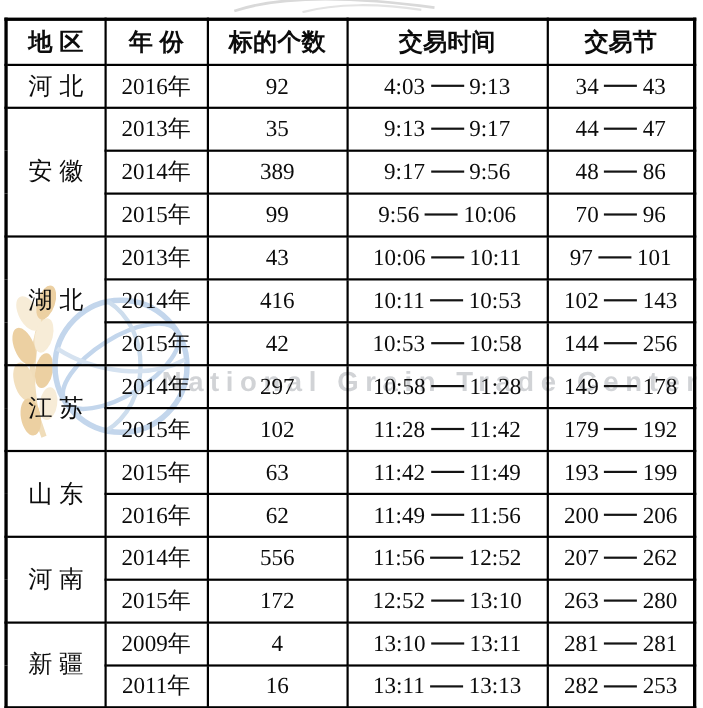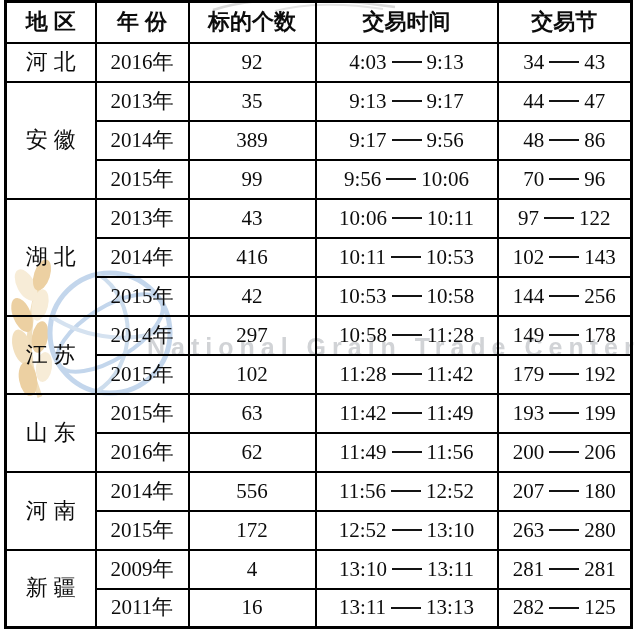--- a/index.html
+++ b/index.html
@@ -20,21 +20,21 @@
     letter-spacing:7px;white-space:nowrap;
     color:#b5c9e1;opacity:0.95;
   }
   #wm-en{
     position:absolute;left:147px;top:333px;width:492px;
     font-family:"Liberation Sans","DejaVu Sans",sans-serif;
     font-size:25px;font-weight:bold;letter-spacing:6px;white-space:nowrap;
     color:#d1d3d6;
   }
   
-  #table-wrap{position:absolute;left:4px;top:0;z-index:2;}
+  #table-wrap{position:absolute;left:4px;top:16px;z-index:2;}
   table{
     border-collapse:collapse;
     table-layout:fixed;
     width:626px;
     background:transparent;
   }
   th,td{
     border:2px solid #000;
     text-align:center;vertical-align:middle;
     padding:0;color:#0c0c0c;
@@ -133,21 +133,21 @@
             <td>2015年</td>
             <td>99</td>
             <td><span>9:56</span><span class="dash"></span><span>10:06</span></td>
             <td><span>70</span><span class="dash"></span><span>96</span></td>
           </tr>
           <tr>
             <td class="region-cell sp" rowspan="3">湖北</td>
             <td>2013年</td>
             <td>43</td>
             <td><span>10:06</span><span class="dash"></span><span>10:11</span></td>
-            <td><span>97</span><span class="dash"></span><span>122</span></td>
+            <td><span>97</span><span class="dash"></span><span>101</span></td>
           </tr>
           <tr>
             <td>2014年</td>
             <td>416</td>
             <td><span>10:11</span><span class="dash"></span><span>10:53</span></td>
             <td><span>102</span><span class="dash"></span><span>143</span></td>
           </tr>
           <tr>
             <td>2015年</td>
             <td>42</td>
@@ -178,38 +178,38 @@
             <td>2016年</td>
             <td>62</td>
             <td><span>11:49</span><span class="dash"></span><span>11:56</span></td>
             <td><span>200</span><span class="dash"></span><span>206</span></td>
           </tr>
           <tr>
             <td class="region-cell sp" rowspan="2">河南</td>
             <td>2014年</td>
             <td>556</td>
             <td><span>11:56</span><span class="dash"></span><span>12:52</span></td>
-            <td><span>207</span><span class="dash"></span><span>180</span></td>
+            <td><span>207</span><span class="dash"></span><span>262</span></td>
           </tr>
           <tr>
             <td>2015年</td>
             <td>172</td>
             <td><span>12:52</span><span class="dash"></span><span>13:10</span></td>
             <td><span>263</span><span class="dash"></span><span>280</span></td>
           </tr>
           <tr>
             <td class="region-cell sp" rowspan="2">新疆</td>
             <td>2009年</td>
             <td>4</td>
             <td><span>13:10</span><span class="dash"></span><span>13:11</span></td>
             <td><span>281</span><span class="dash"></span><span>281</span></td>
           </tr>
           <tr>
             <td>2011年</td>
             <td>16</td>
             <td><span>13:11</span><span class="dash"></span><span>13:13</span></td>
-            <td><span>282</span><span class="dash"></span><span>125</span></td>
+            <td><span>282</span><span class="dash"></span><span>253</span></td>
           </tr>
         </tbody>
     </table>
   </div>
 
 </div>
 
 </body></html>

